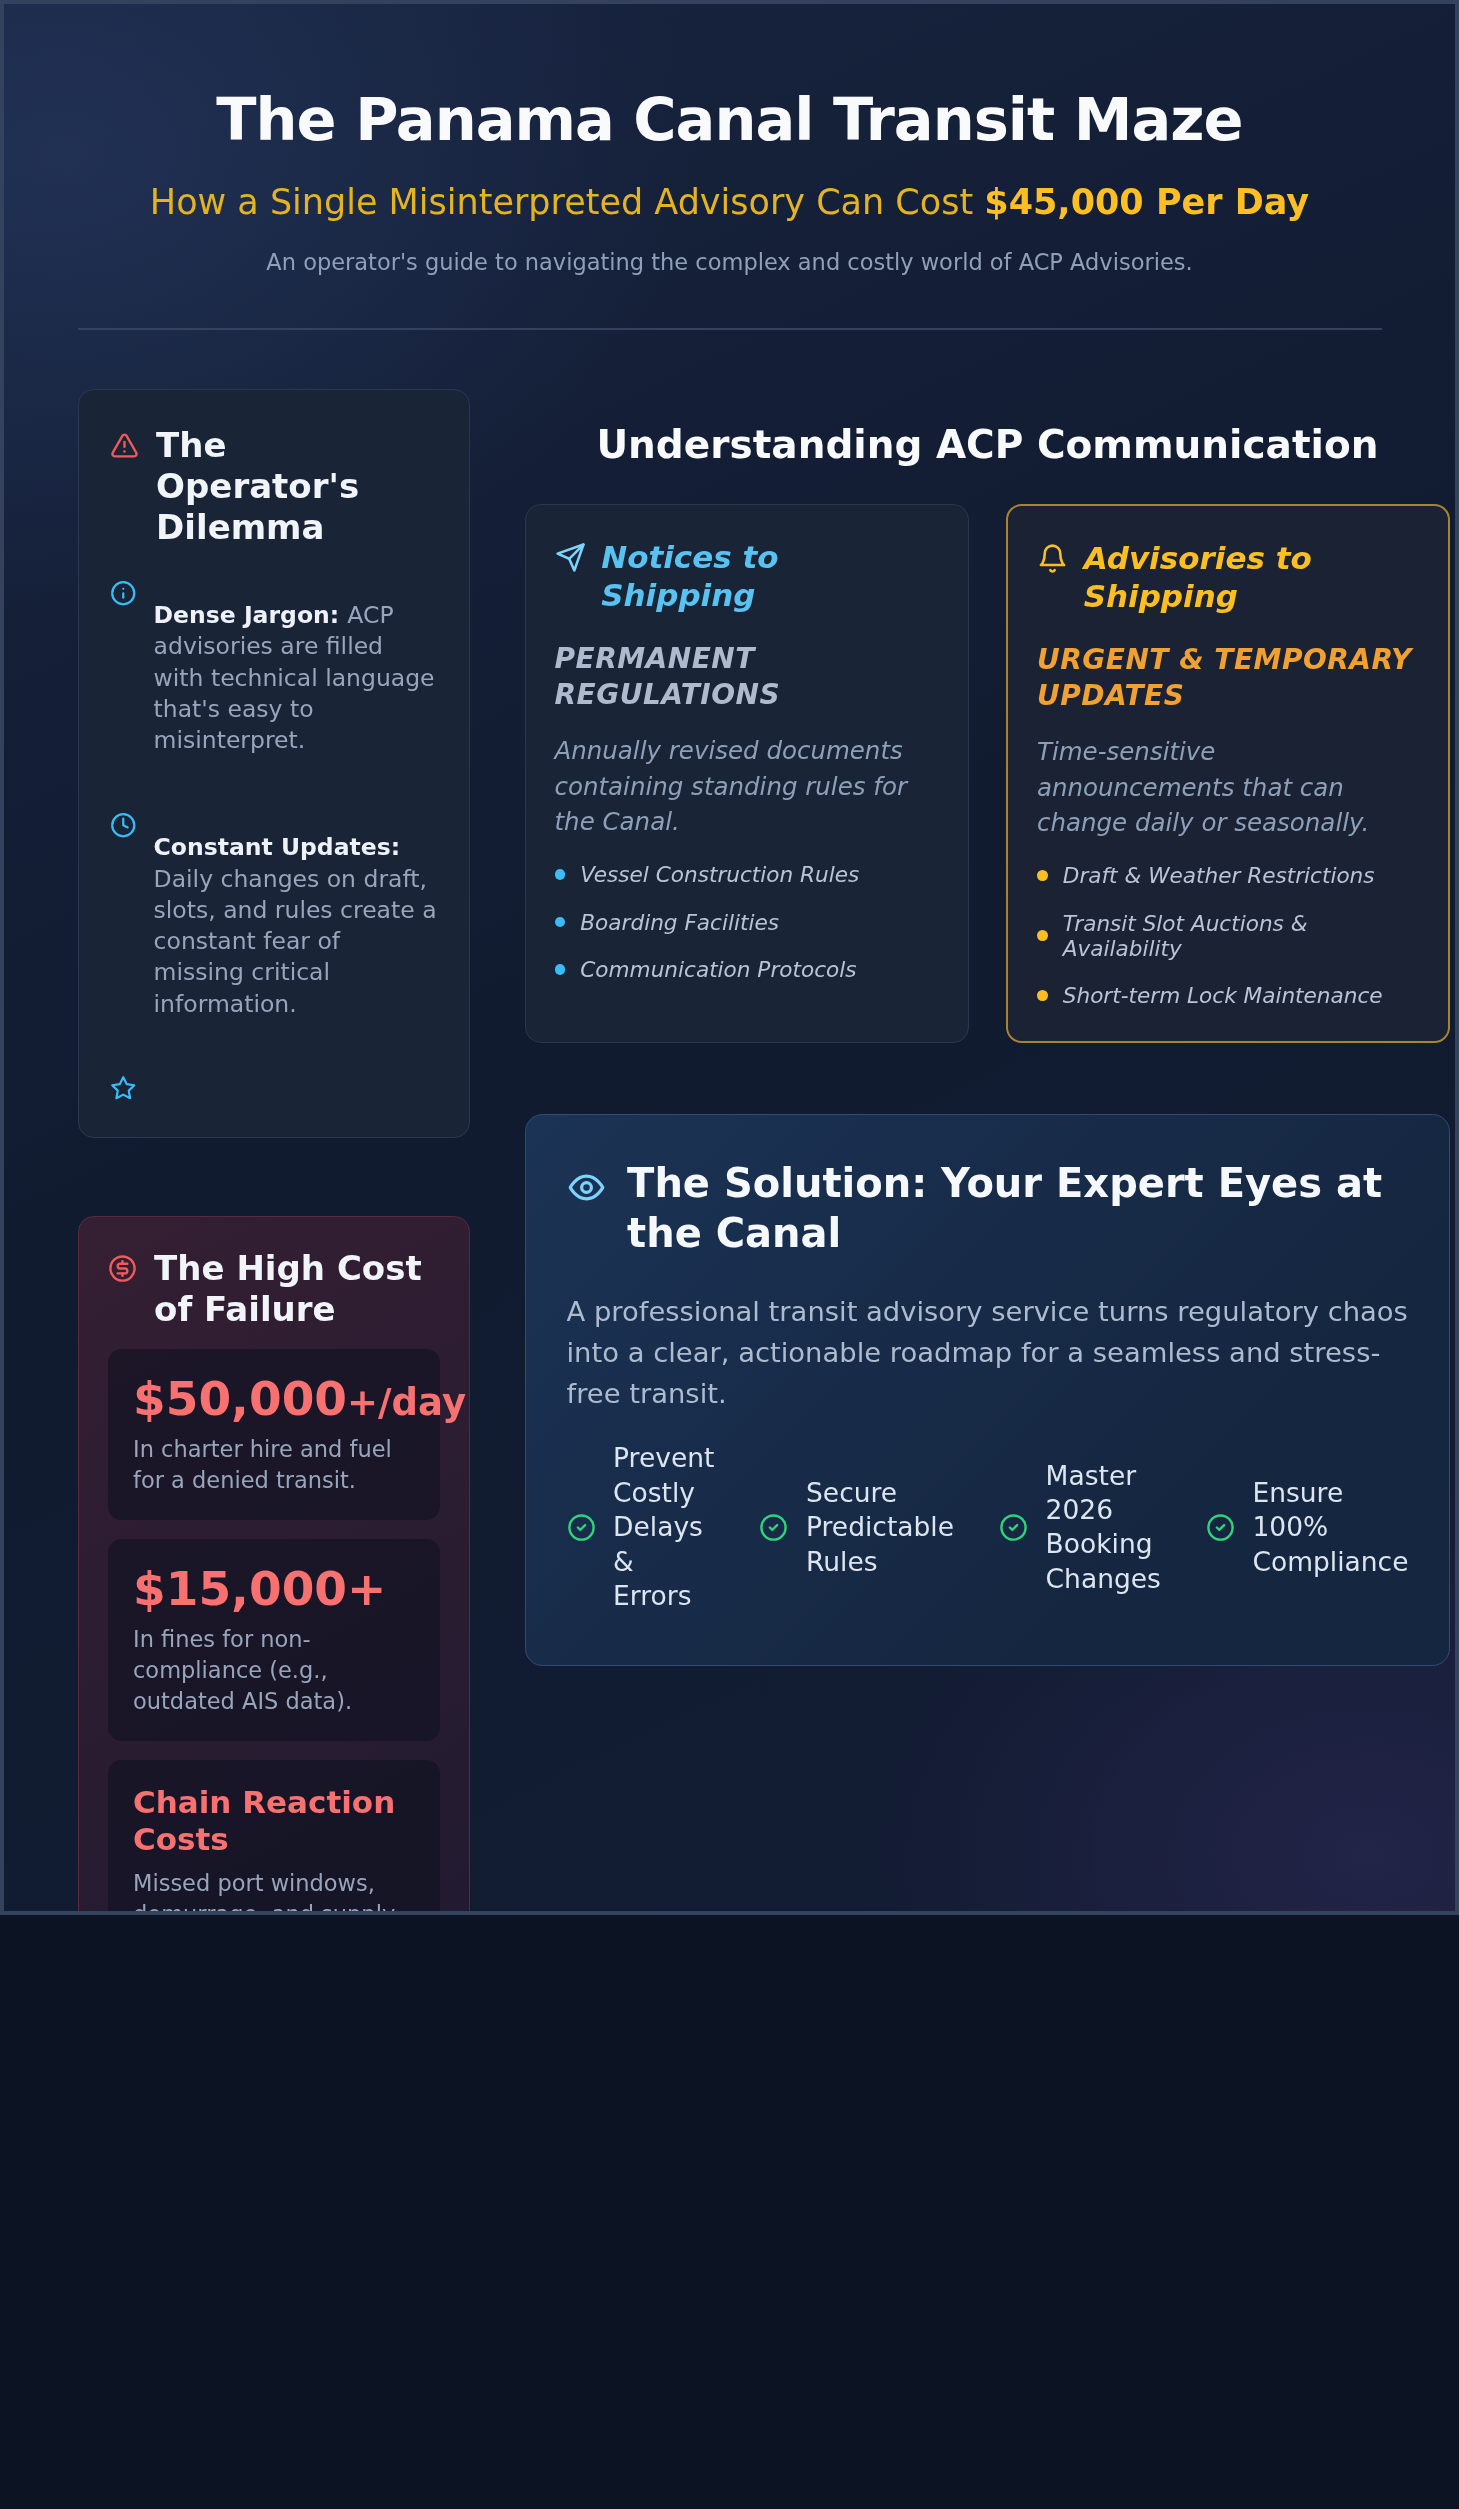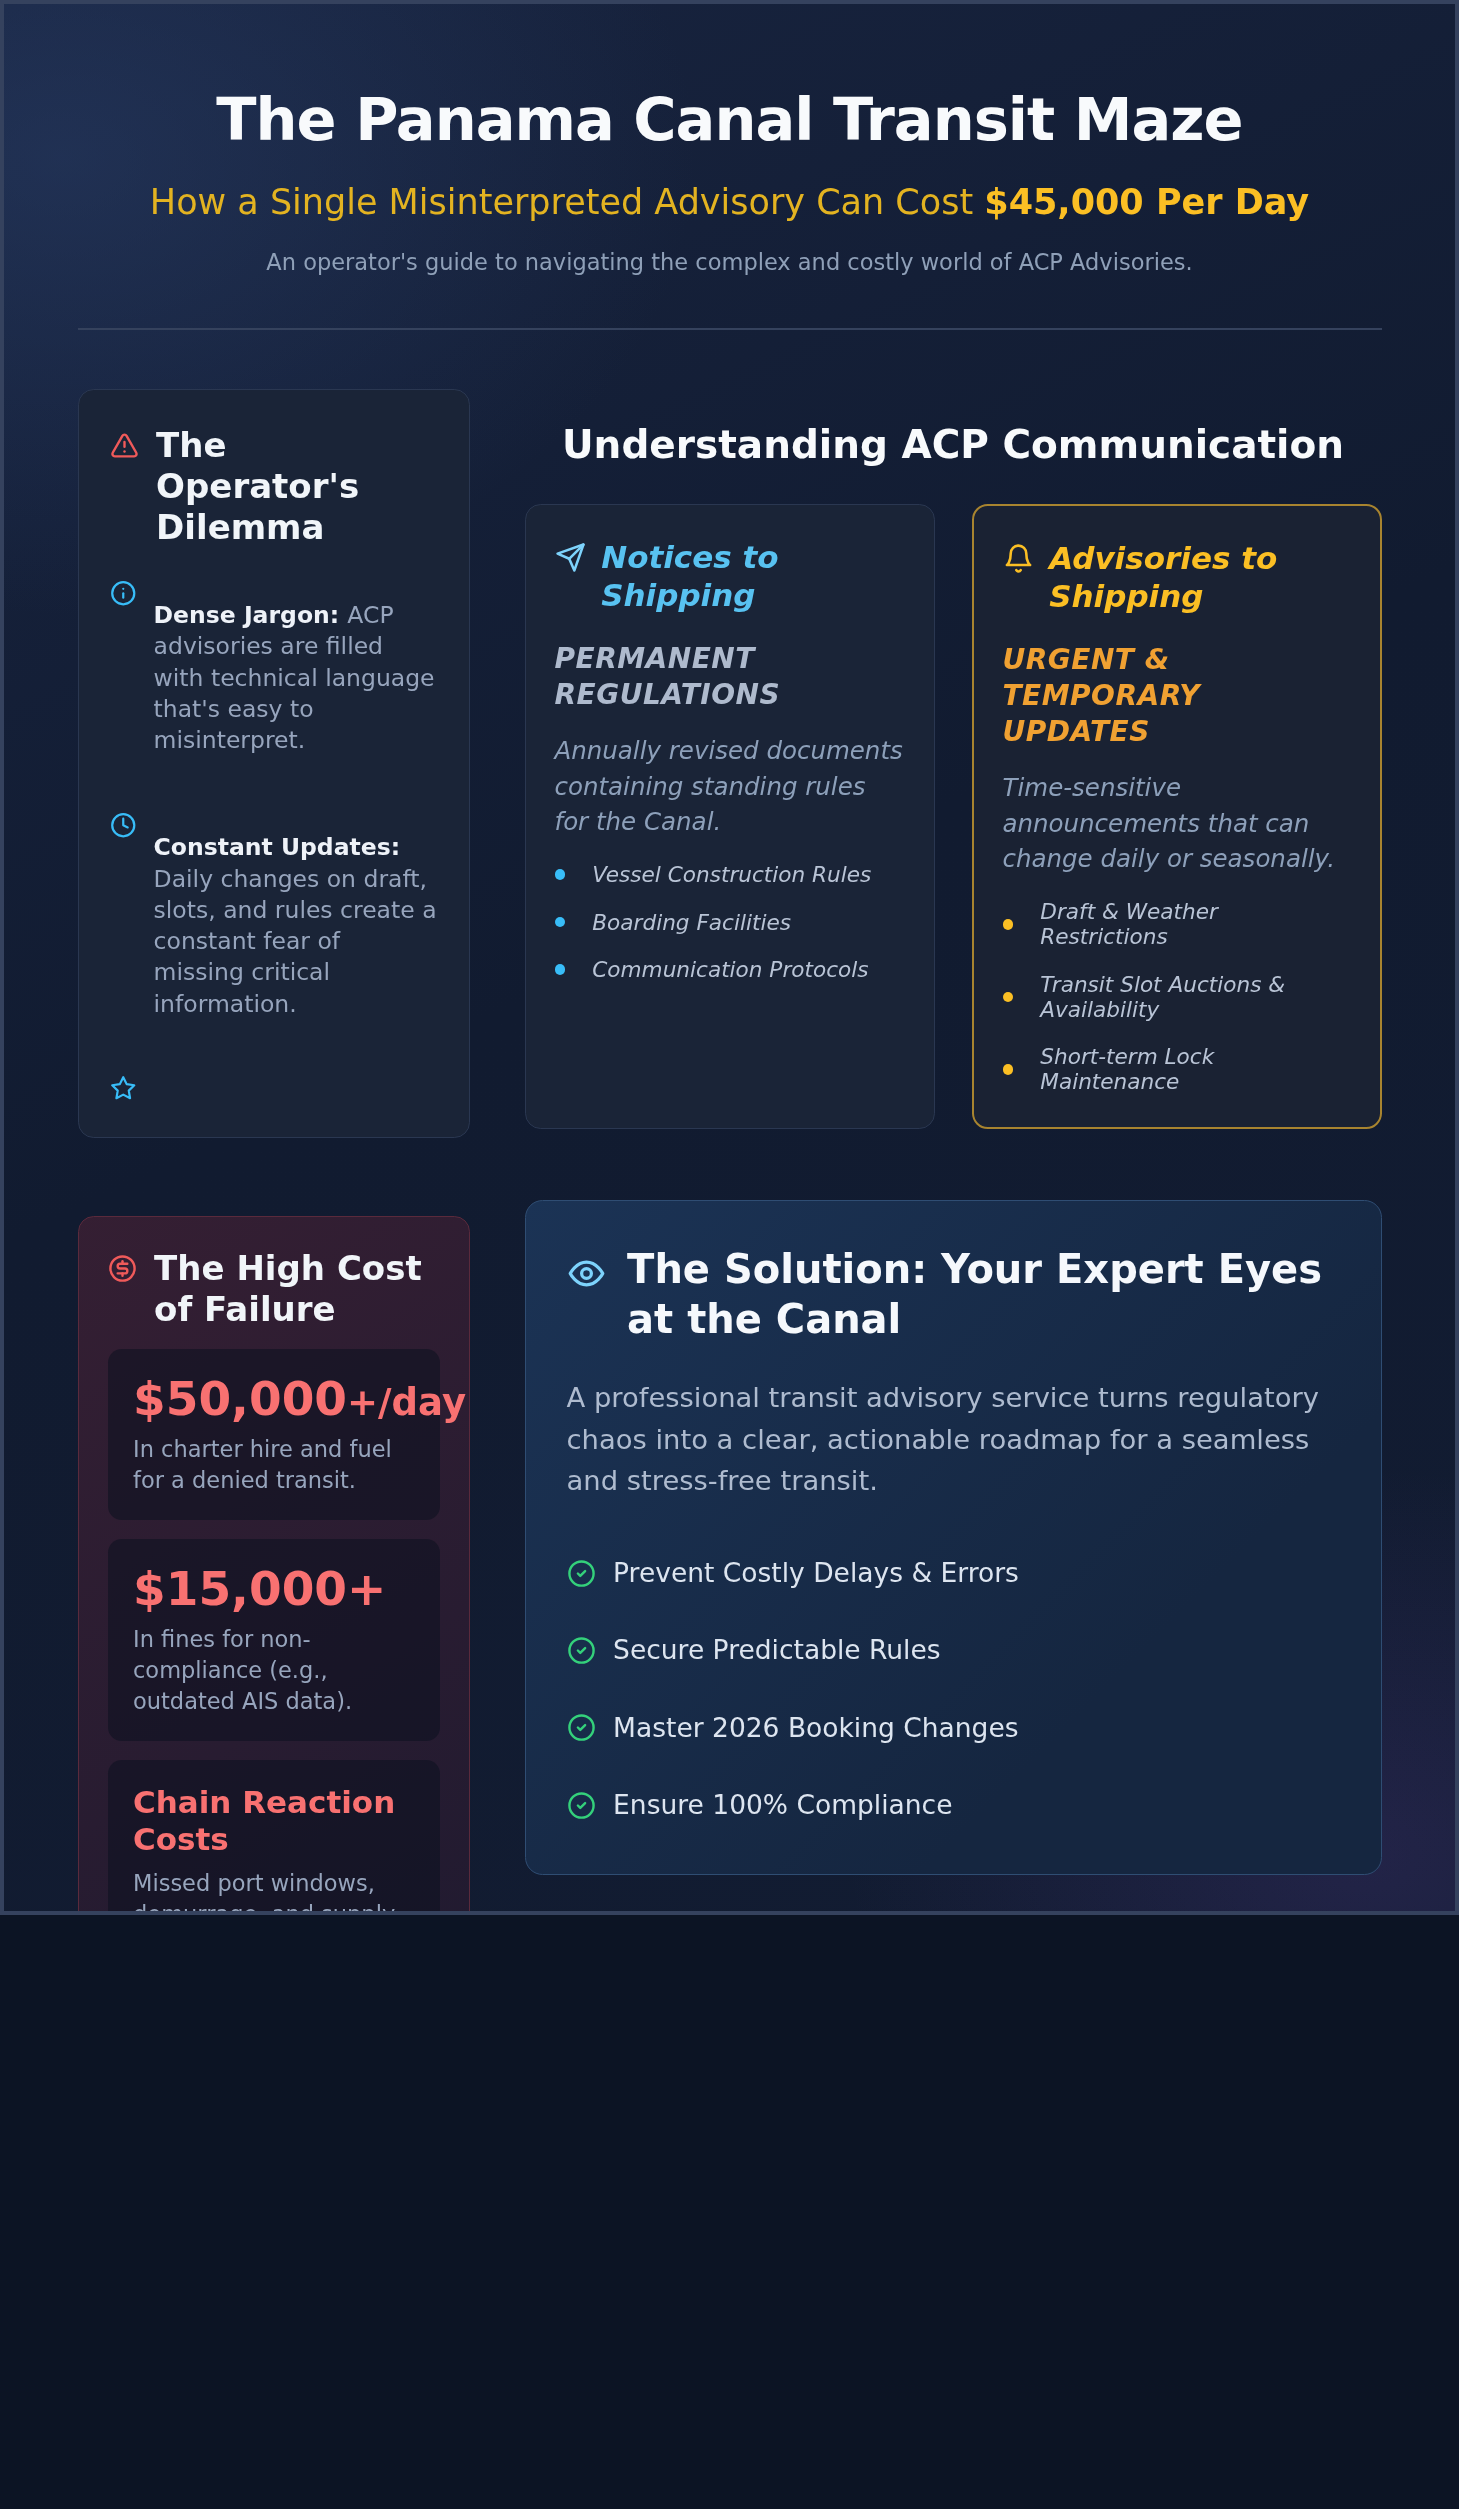--- a/index.html
+++ b/index.html
@@ -58,34 +58,34 @@
   .comm-card.advisories{background:#1a2233;border:2px solid #a8842f;}
   .comm-head{display:flex;align-items:flex-start;gap:15.7px;}
   .comm-head .ic{flex:0 0 auto;margin-top:3.9px;}
   .comm-head-title{font-size:31px;font-weight:800;line-height:1.25;}
   .notices .comm-head-title{color:#58c2f1;}
   .advisories .comm-head-title{color:#fbbf24;}
   .comm-tag{margin-top:25.5px;font-size:28px;font-weight:800;letter-spacing:0.5px;line-height:1.3;}
   .notices .comm-tag{color:#aebacd;}
   .advisories .comm-tag{color:#f0a132;}
   .comm-desc{margin-top:19.6px;font-size:24.5px;line-height:1.45;color:#8da0ba;}
-  .b-item{display:flex;align-items:center;gap:27px;margin-top:22.5px;}
+  .b-item{display:flex;align-items:center;gap:15px;margin-top:22.5px;}
   .dot{width:10.8px;height:10.8px;border-radius:50%;flex:0 0 auto;}
   .dot.blue{background:#38bdf8;}
   .dot.gold{background:#fbbf24;}
   .b-text{font-size:21.6px;color:#b9c4d6;}
 
   
   .solution{margin-top:71px;border-radius:17.6px;border:1px solid #2f4d73;
     background:linear-gradient(135deg,#1b3355 0%,#152640 70%);padding:43px 41px 51px;}
   .sol-head{display:flex;gap:21.6px;align-items:flex-start;}
   .sol-head .ic{flex:0 0 auto;margin-top:9.8px;}
   .sol-title{font-size:40px;font-weight:800;color:#f5f8fc;line-height:1.25;}
   .sol-desc{margin-top:33px;font-size:27.4px;line-height:1.5;color:#aebbcf;}
-  .sol-grid{margin-top:55px;display:grid;grid-template-columns:1fr;column-gap:45px;row-gap:43px;}
+  .sol-grid{margin-top:27px;display:grid;grid-template-columns:1fr 1fr 1fr 1fr;column-gap:45px;row-gap:43px;}
   .sol-item{display:flex;align-items:center;gap:17.6px;}
   .sol-item .ic{flex:0 0 auto;}
   .sol-text{font-size:26.5px;color:#dde5f0;line-height:1.3;}
 
   
   .cat-title{margin-top:47px;font-size:39px;font-weight:800;color:#f8fafc;text-align:center;}
   .cat-grid{margin-top:53px;display:grid;grid-template-columns:repeat(4,1fr);column-gap:29px;align-items:stretch;}
   .cat-card{background:#192337;border:1px solid #27334f;border-radius:15.7px;padding:35px 23.5px 39px;text-align:center;}
   .cat-circle{width:94px;height:94px;border-radius:50%;background:#242f47;margin:0 auto;display:flex;align-items:center;justify-content:center;}
 

